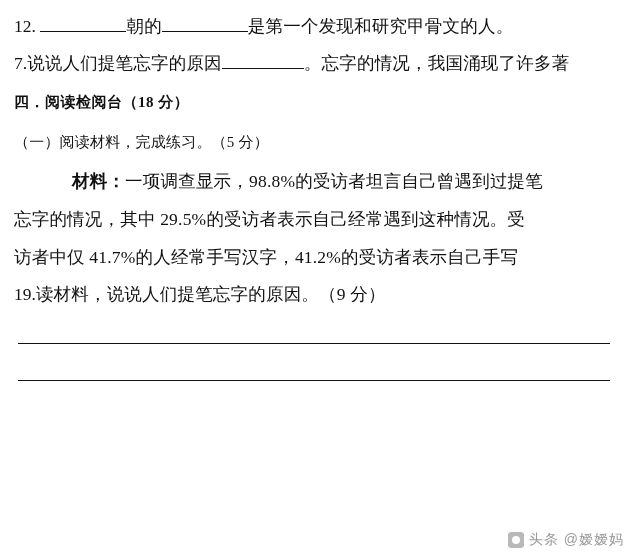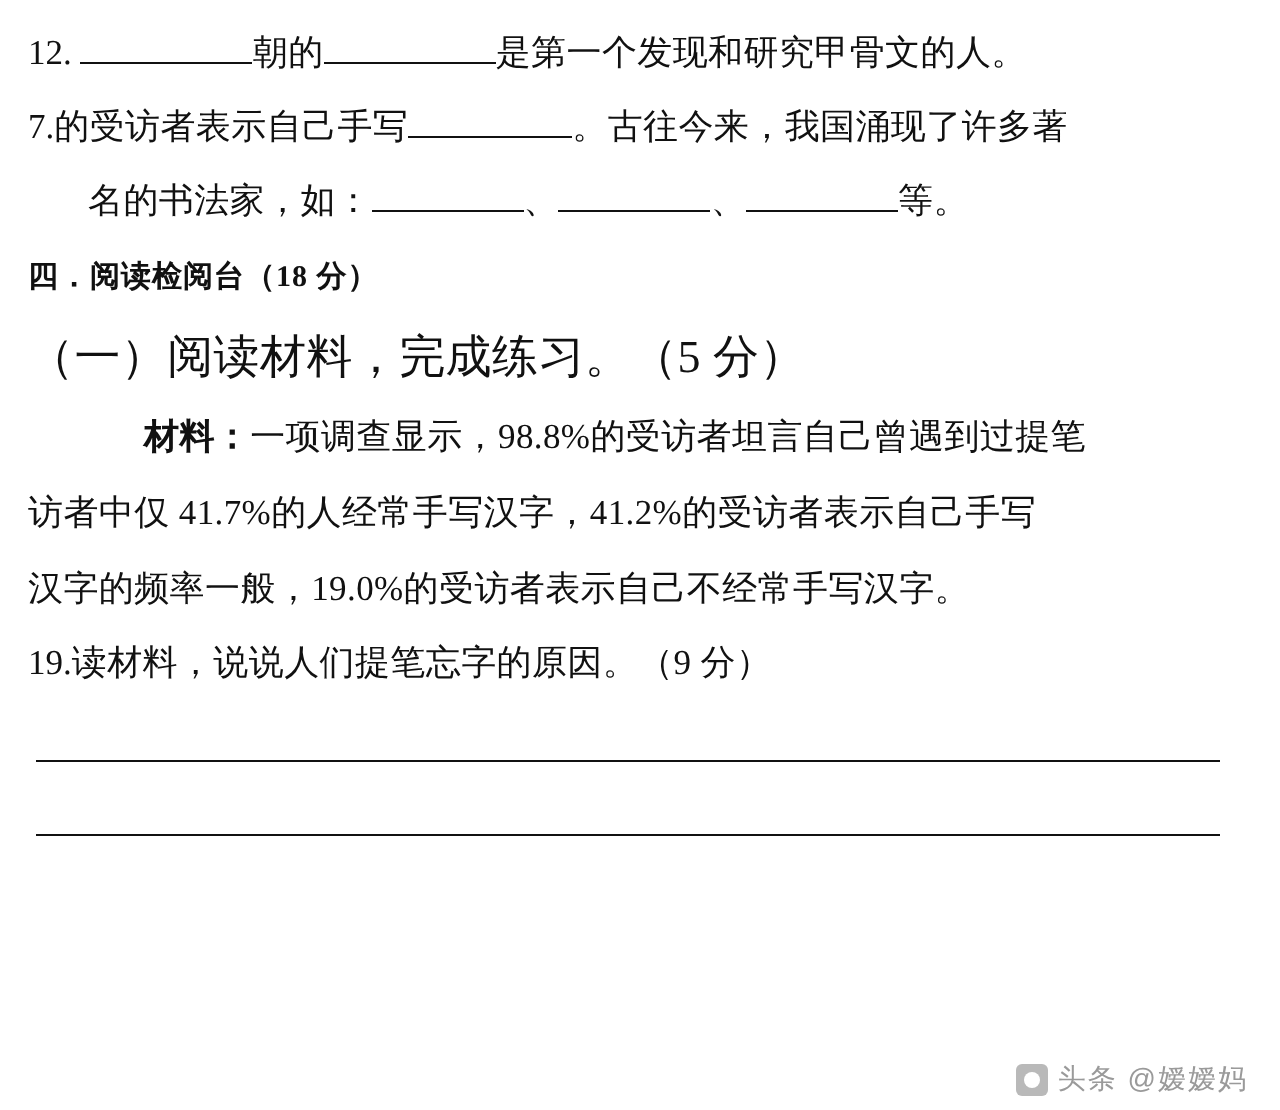--- a/index.html
+++ b/index.html
@@ -40,21 +40,21 @@
   .b-82 { width: 82px; }
   .b-86 { width: 86px; }
   .num { letter-spacing: 0px; }
   .heading {
     font-size: 15px;
     font-weight: bold;
     line-height: 40px;
     letter-spacing: 0.5px;
   }
   .sub {
-    font-size: 23px;
+    font-size: 15px;
     line-height: 40px;
   }
   .material-body {
     font-size: 17.5px;
     line-height: 38px;
   }
   .bold-lbl { font-weight: bold; }
   .answer-rule {
     display: block;
     border-bottom: 1px solid #111111;
@@ -98,36 +98,33 @@
 <body>
 
 <div class="page">
 
   <div class="line">
     <span class="num">12.</span>
     <span class="blank b-86"></span><span>朝的</span><span class="blank b-86"></span><span>是第一个发现和研究甲骨文的人。</span>
   </div>
 
   <div class="line">
-    <span class="num">7.</span><span>的受访者表示自己手写</span><span class="blank b-82"></span><span>。古往今来，我国涌现了许多著</span>
+    <span class="num">7.</span><span>说说人们提笔忘字的原因</span><span class="blank b-82"></span><span>。忘字的情况，我国涌现了许多著</span>
   </div>
 
-  <div class="line indent-1">
-    <span>名的书法家，如：</span><span class="blank b-76"></span><span>、</span><span class="blank b-76"></span><span>、</span><span class="blank b-76"></span><span>等。</span>
-  </div>
 
   <div class="line heading">四．阅读检阅台（18 分）</div>
 
   <div class="line sub">（一）阅读材料，完成练习。（5 分）</div>
 
   <div class="line material-body indent-2">
     <span class="bold-lbl">材料：</span><span>一项调查显示，98.8%的受访者坦言自己曾遇到过提笔</span>
   </div>
+  <div class="line material-body">忘字的情况，其中 29.5%的受访者表示自己经常遇到这种情况。受</div>
   <div class="line material-body">访者中仅 41.7%的人经常手写汉字，41.2%的受访者表示自己手写</div>
-  <div class="line material-body">汉字的频率一般，19.0%的受访者表示自己不经常手写汉字。</div>
 
   <div class="line">
     <span class="num">19.</span><span>读材料，说说人们提笔忘字的原因。（9 分）</span>
   </div>
 
   <span class="answer-rule rule-1"></span>
   <span class="answer-rule rule-2"></span>
 
   <div class="watermark">
     <span class="wm-logo"></span>

